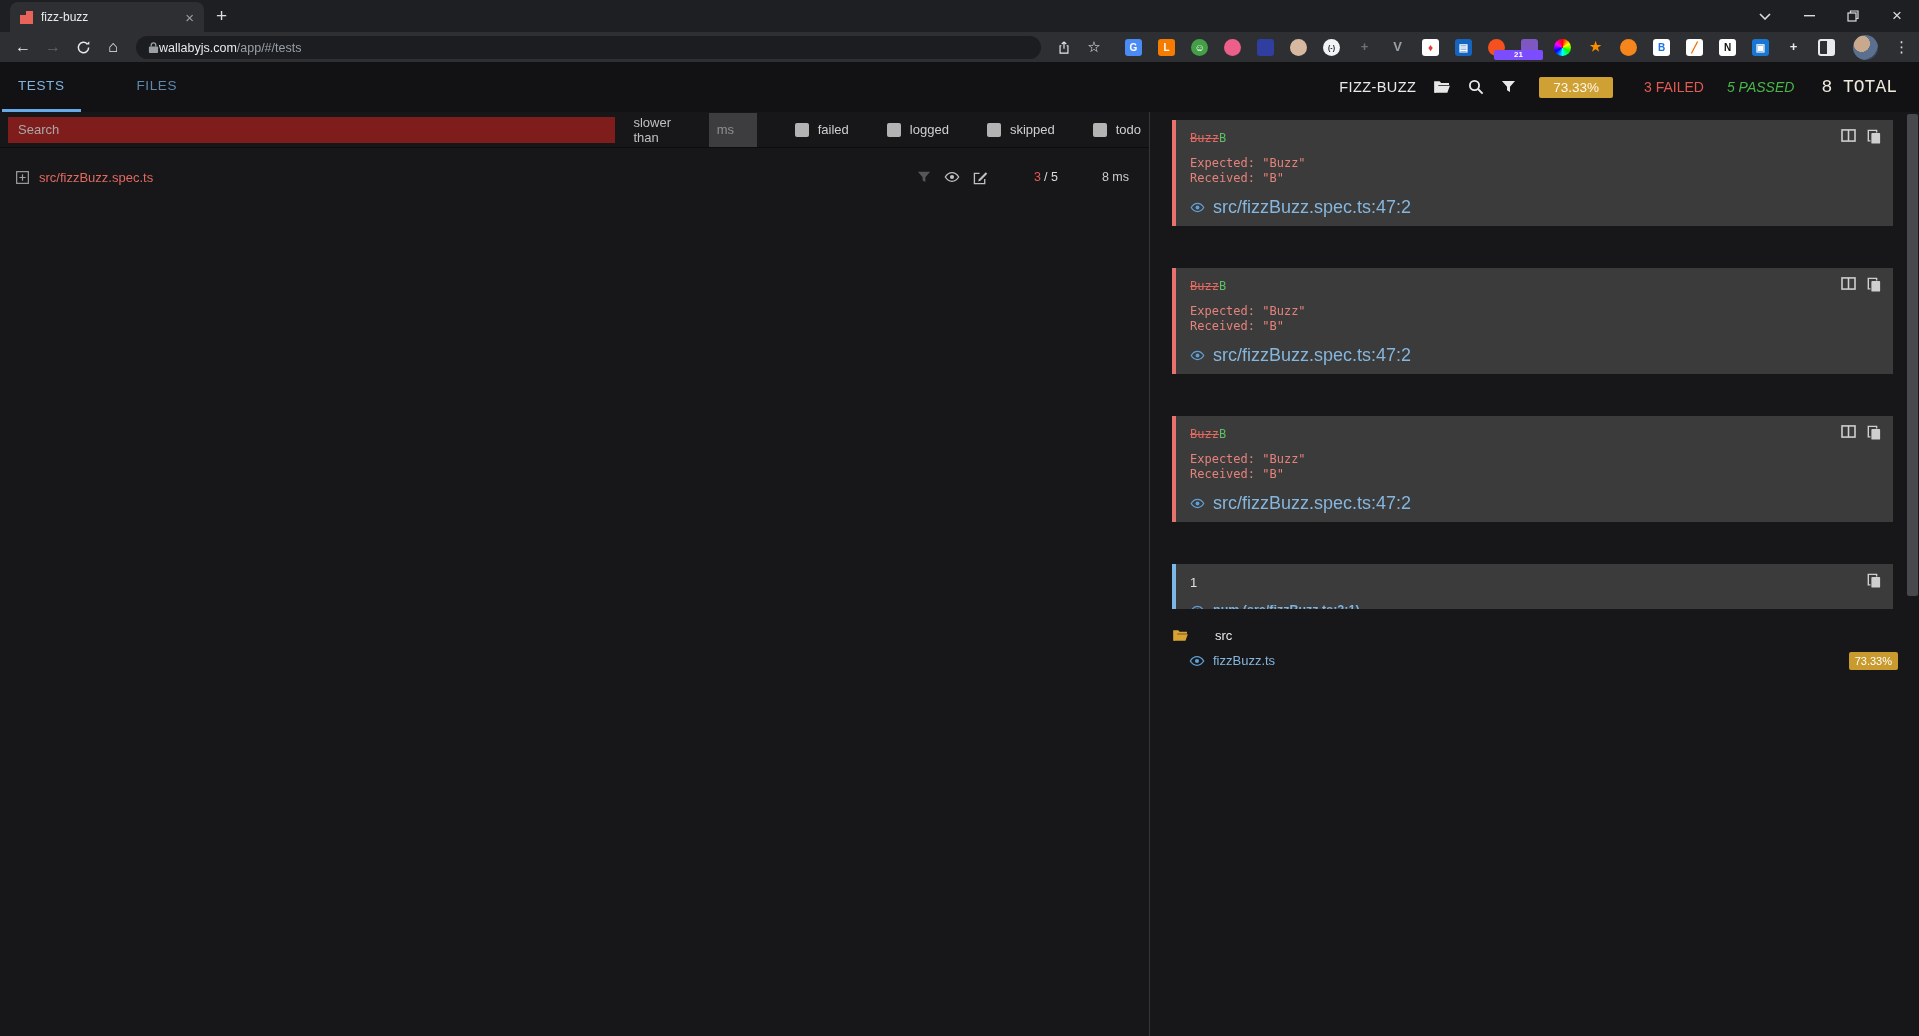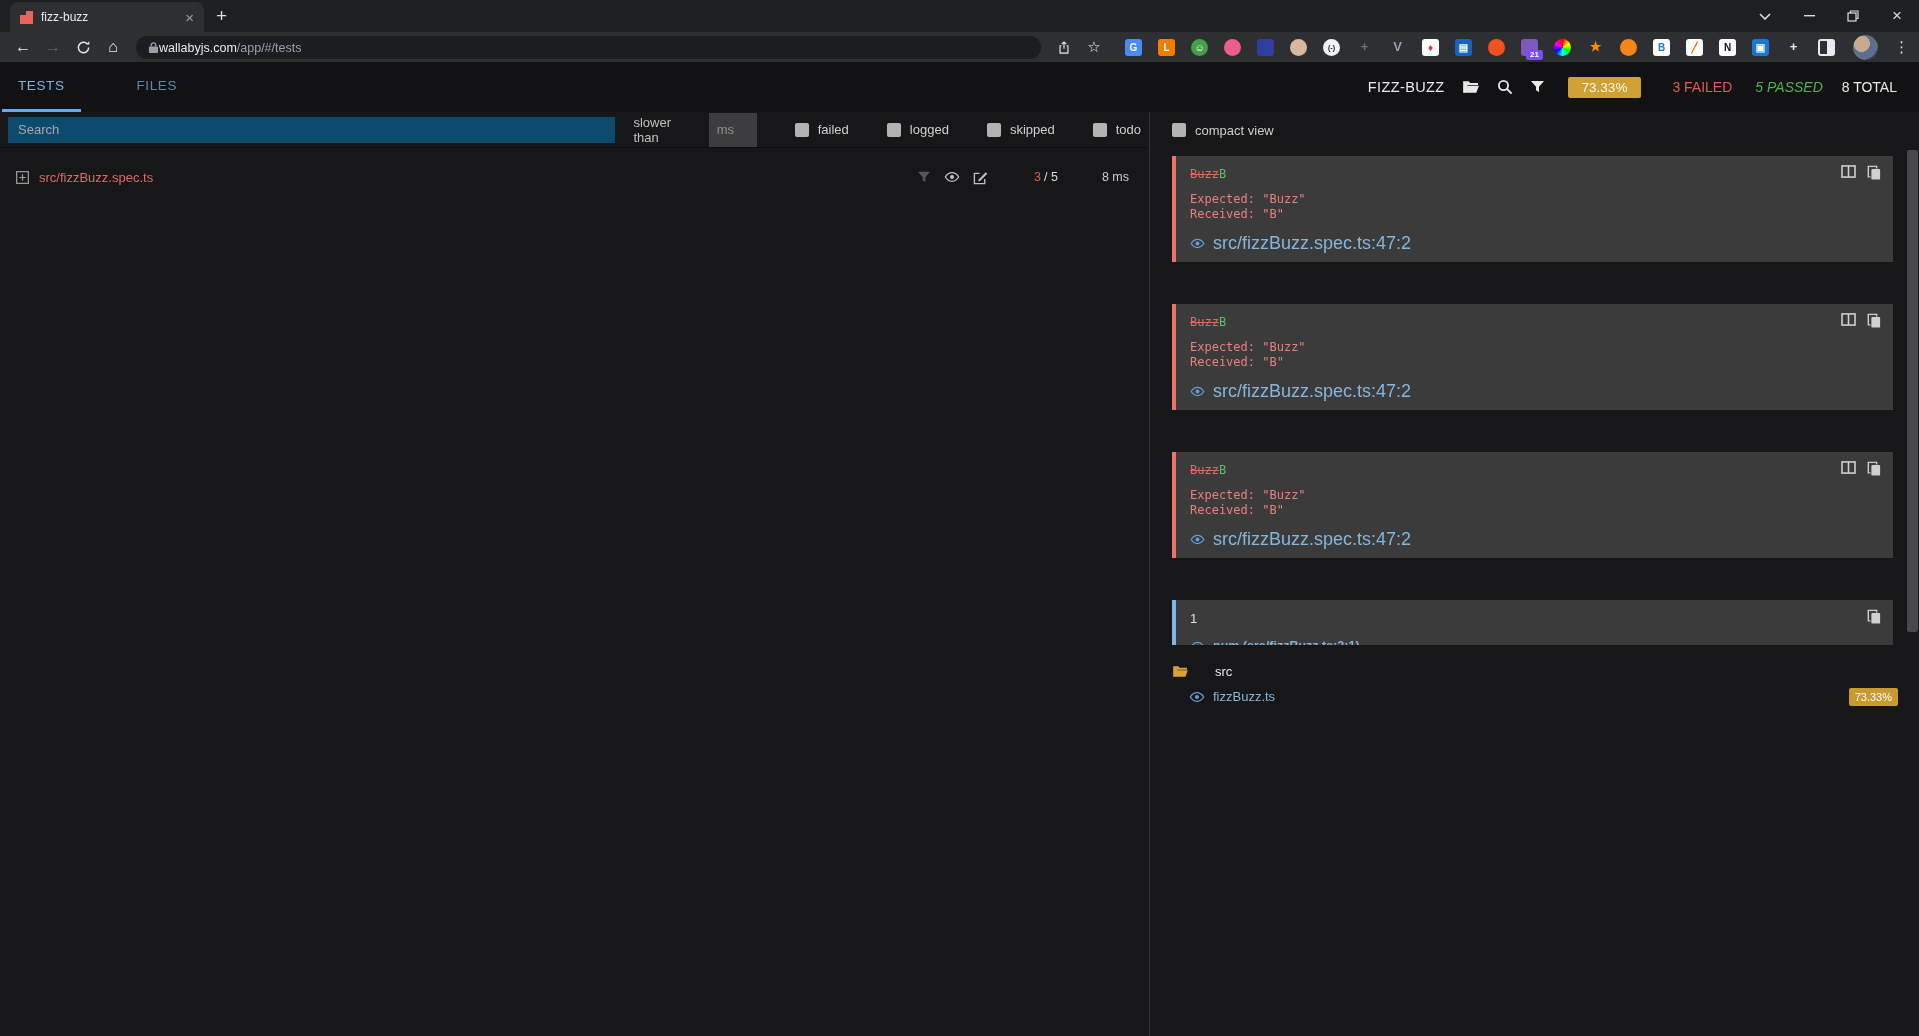--- a/index.html
+++ b/index.html
@@ -26,49 +26,49 @@
   .navbtn.fwd { color:#5f6368; }
   .urlbar { width:922px; height:23px; background:#1c1d20; border-radius:12px; display:flex; align-items:center;
     padding:0 12px; margin-left:6px; }
   .url-host { color:#e8eaed; font-size:12.5px; }
   .url-path { color:#9aa0a6; font-size:12.5px; }
   .url-spacer { flex:1; }
   .exts { display:flex; align-items:center; gap:16px; margin-left:14px; }
   .ext { width:17px; height:17px; border-radius:3px; font-weight:bold; font-size:10px; line-height:17px;
     text-align:center; position:relative; flex:none; }
   .ext i { position:absolute; bottom:-4px; right:-5px; background:#7c4dff; color:#fff; font-style:normal;
-    font-size:8px; line-height:10px; padding:0 4px; border-radius:2px; font-weight:bold; }
+    font-size:8px; line-height:10px; padding:0 20px; border-radius:2px; font-weight:bold; }
   .ext.wheel { background:conic-gradient(#f00,#ff0,#0f0,#0ff,#00f,#f0f,#f00) !important; border-radius:50%; }
   .ext.sidebar-ext { border:2px solid #e8eaed; background:linear-gradient(90deg,transparent 55%,#e8eaed 55%) !important; }
   .ext.dim { font-size:13px; line-height:16px; }
   .avatar { width:25px; height:25px; border-radius:50%; margin-left:14px; flex:none;
     background:radial-gradient(circle at 35% 35%, #c9a98d 0 35%, #5b6f8e 36% 70%, #3c4c66 71%); }
   .menu-dots { color:#dadce0; font-size:15px; margin-left:12px; }
 
   
   .app-header { height:50px; background:#121215; display:flex; align-items:center; position:relative; }
   .nav-tabs { display:flex; height:100%; margin-left:2px;gap:40px; }
   .nav-tab { padding:0 16px; display:flex; align-items:center; font-size:13.5px; letter-spacing:.6px;
     color:#5d89ad; cursor:pointer; border-bottom:3px solid transparent; }
   .nav-tab.active { color:#82b4e0; border-bottom-color:#68a9e8; }
   .hdr-right { margin-left:auto; display:flex; align-items:center; gap:17px; padding-right:22px; }
   .project { color:#e8e8e8; font-size:14.5px; letter-spacing:.4px; }
   .hdr-ico { display:flex; align-items:center; }
   .cov-badge { background:#cfa033; color:#fff8ea; font-size:13.5px; padding:3px 14px; border-radius:2px; margin:0 6px; }
   .stat-failed { color:#e25a52; font-size:14px; margin-left:8px; }
   .stat-passed { color:#49b749; font-size:14px; margin-left:6px;font-style:italic; }
-  .stat-total  { color:#efe9dc; font-size:14px; margin-left:2px; }
+  .stat-total  { color:#efe9dc; font-size:18px; margin-left:10px;font-family:Liberation Mono, monospace; }
 
   
   .app-body { display:flex; height:948px; }
   .left-panel { width:1150px; border-right:1px solid #35353a; display:flex; flex-direction:column; }
   .right-panel { flex:1; display:flex; flex-direction:column; }
 
   .filterbar { height:36px; display:flex; align-items:center; padding:0 8px; gap:16px; border-bottom:1px solid #0d0d0f; }
-  .search-input { width:637px; height:26px; background:#0c4a6e; border:none; outline:none; color:#ddd;
+  .search-input { width:637px; height:26px; background:#7f1d1d; border:none; outline:none; color:#ddd;
     font-size:13px; padding:0 10px; font-family:"Liberation Sans",sans-serif; }
   .search-input::placeholder { color:#a8a8a8; }
   .slower-label { color:#c0c0c0; font-size:13px; margin-left:2px; }
   .ms-input { width:48px; height:24px; background:#3d3d3f; border:none; outline:none; color:#bbb;
     font-size:13px; padding:17px 8px; font-family:"Liberation Sans",sans-serif; }
   .ms-input::placeholder { color:#8f8f8f; }
   .cbgroup { display:flex; align-items:center; gap:9px; margin-left:22px; cursor:pointer; }
   .cbox { width:14px; height:14px; background:#b3b3b3; border-radius:2px; flex:none; }
   .cblabel { color:#cfcfcf; font-size:13px; }
 
@@ -286,26 +286,20 @@
       </span>
       <span class="ratio">
         <span class="r-fail">3</span>
           <span class="r-tot">/ 5</span>
       </span>
       <span class="duration">8 ms</span>
     </div>
   </div>
 
   <div class="right-panel">
-    <div class="compactbar">
-      <span class="cbgroup" style="margin-left:0">
-        <span class="cbox"></span>
-        <span class="cblabel">compact view</span>
-      </span>
-    </div>
 
     <div class="cards-viewport">
 
       <div class="card first">
         <div class="diff-line">
           <span class="diff-removed">Buzz</span><span class="diff-added">B</span>
         </div>
         <div class="card-icons">
           <span>
             <svg width="15" height="13" viewBox="0 0 16 14">

